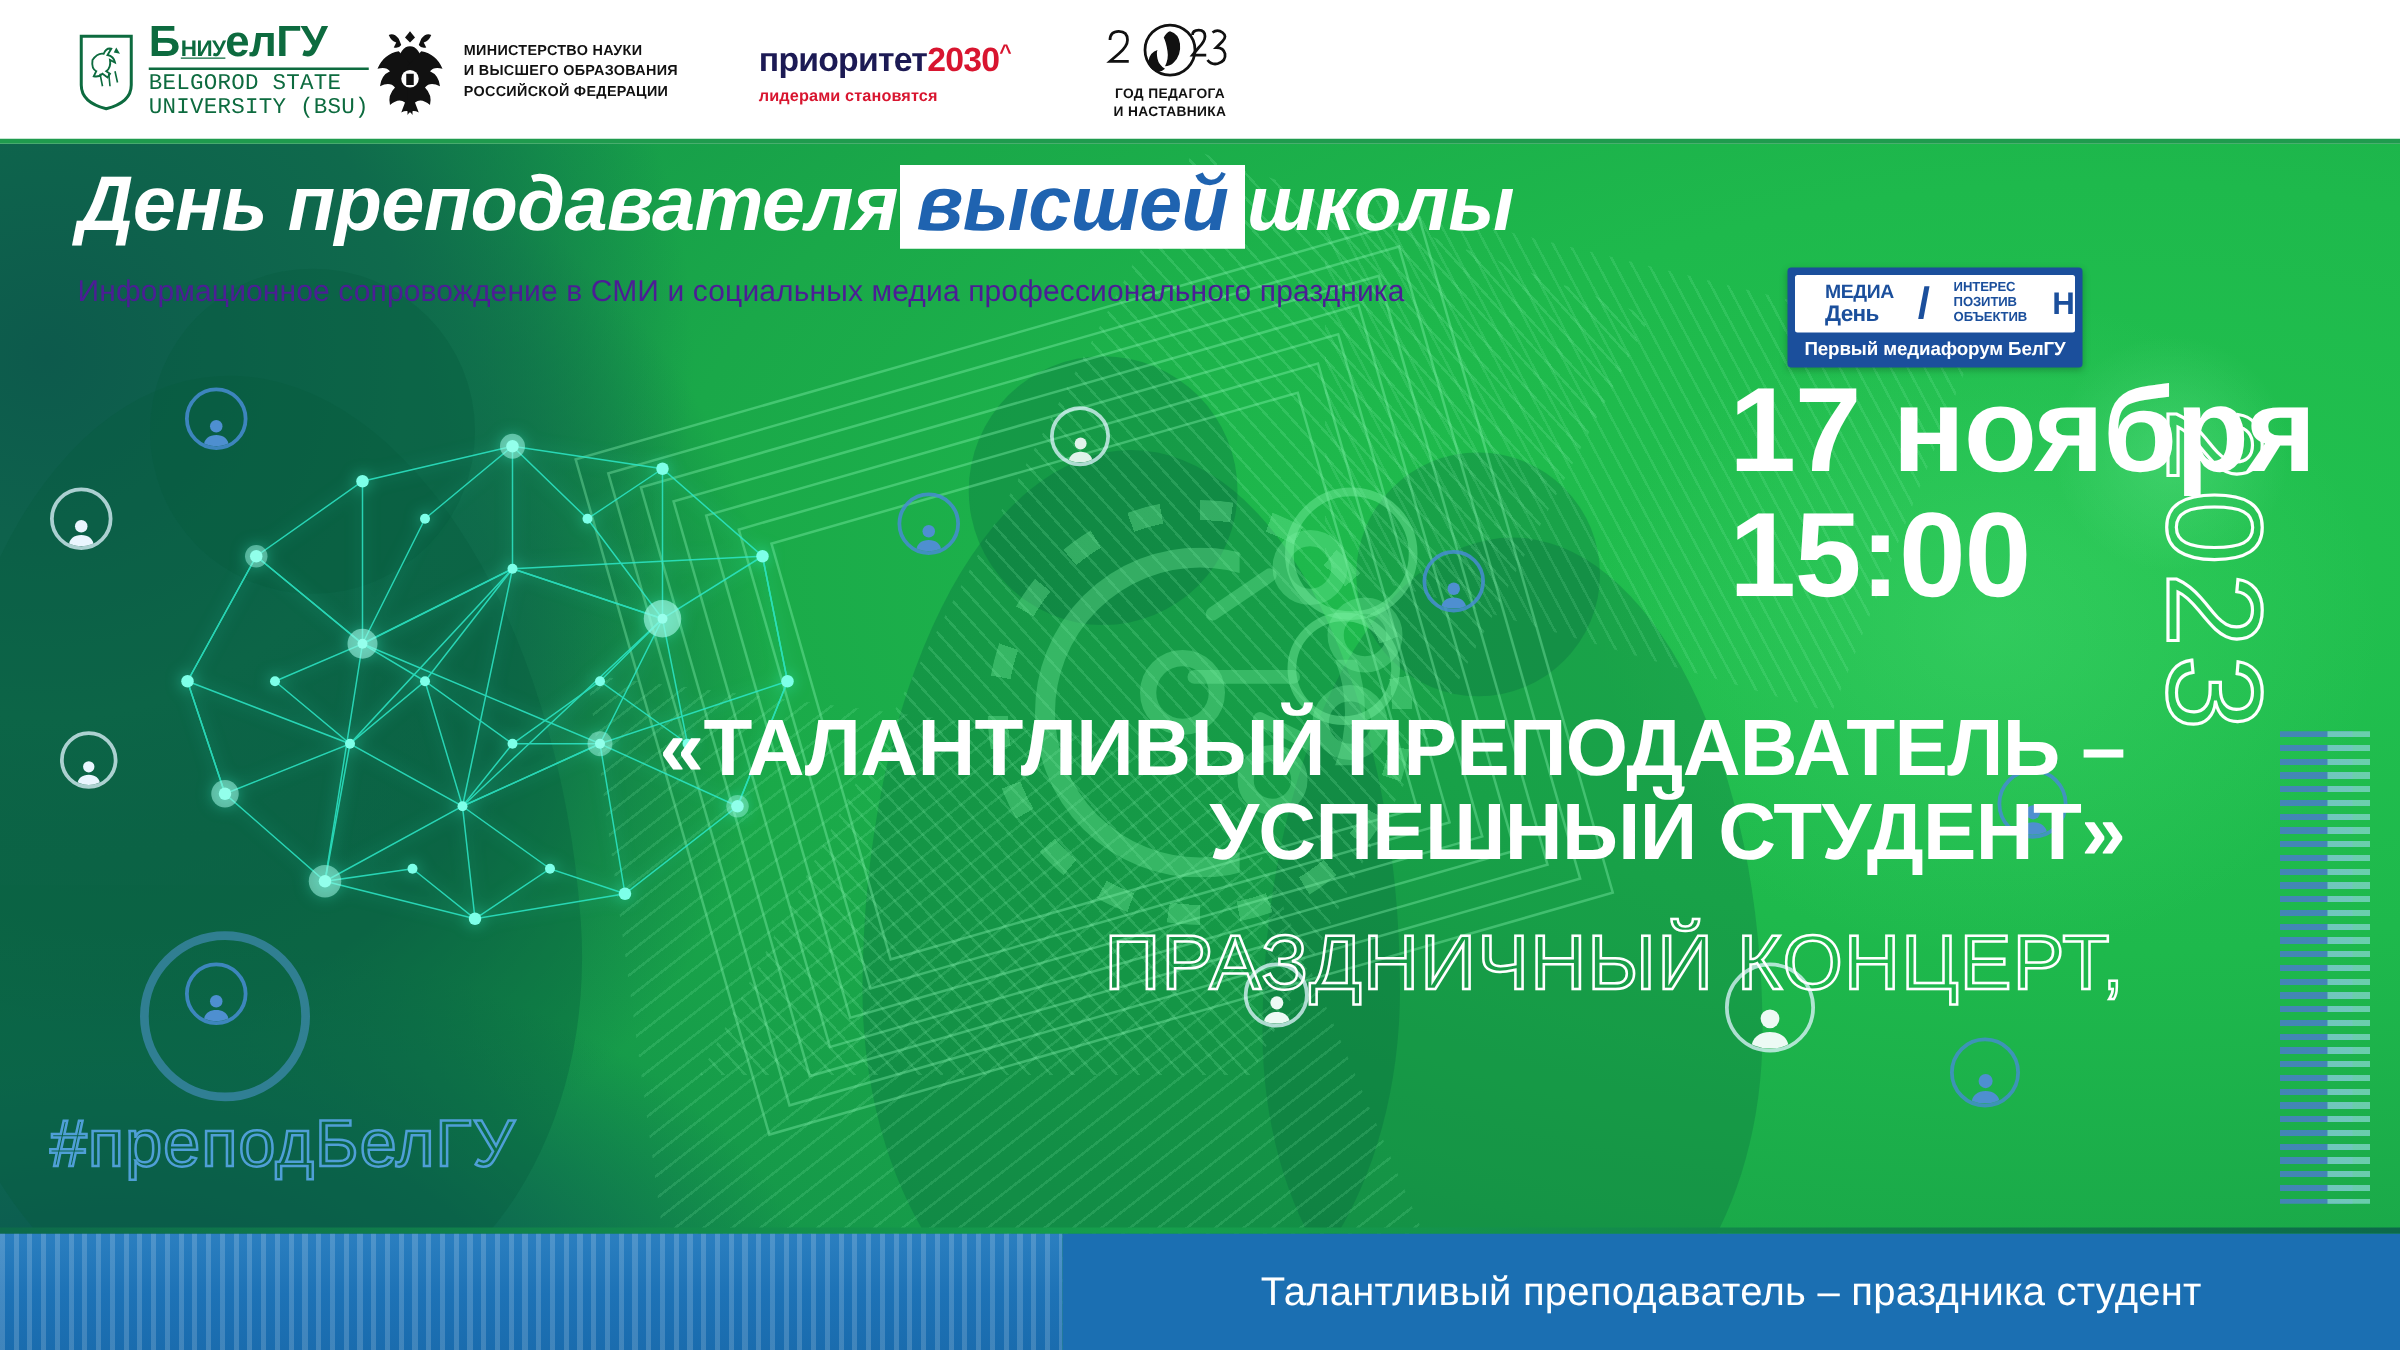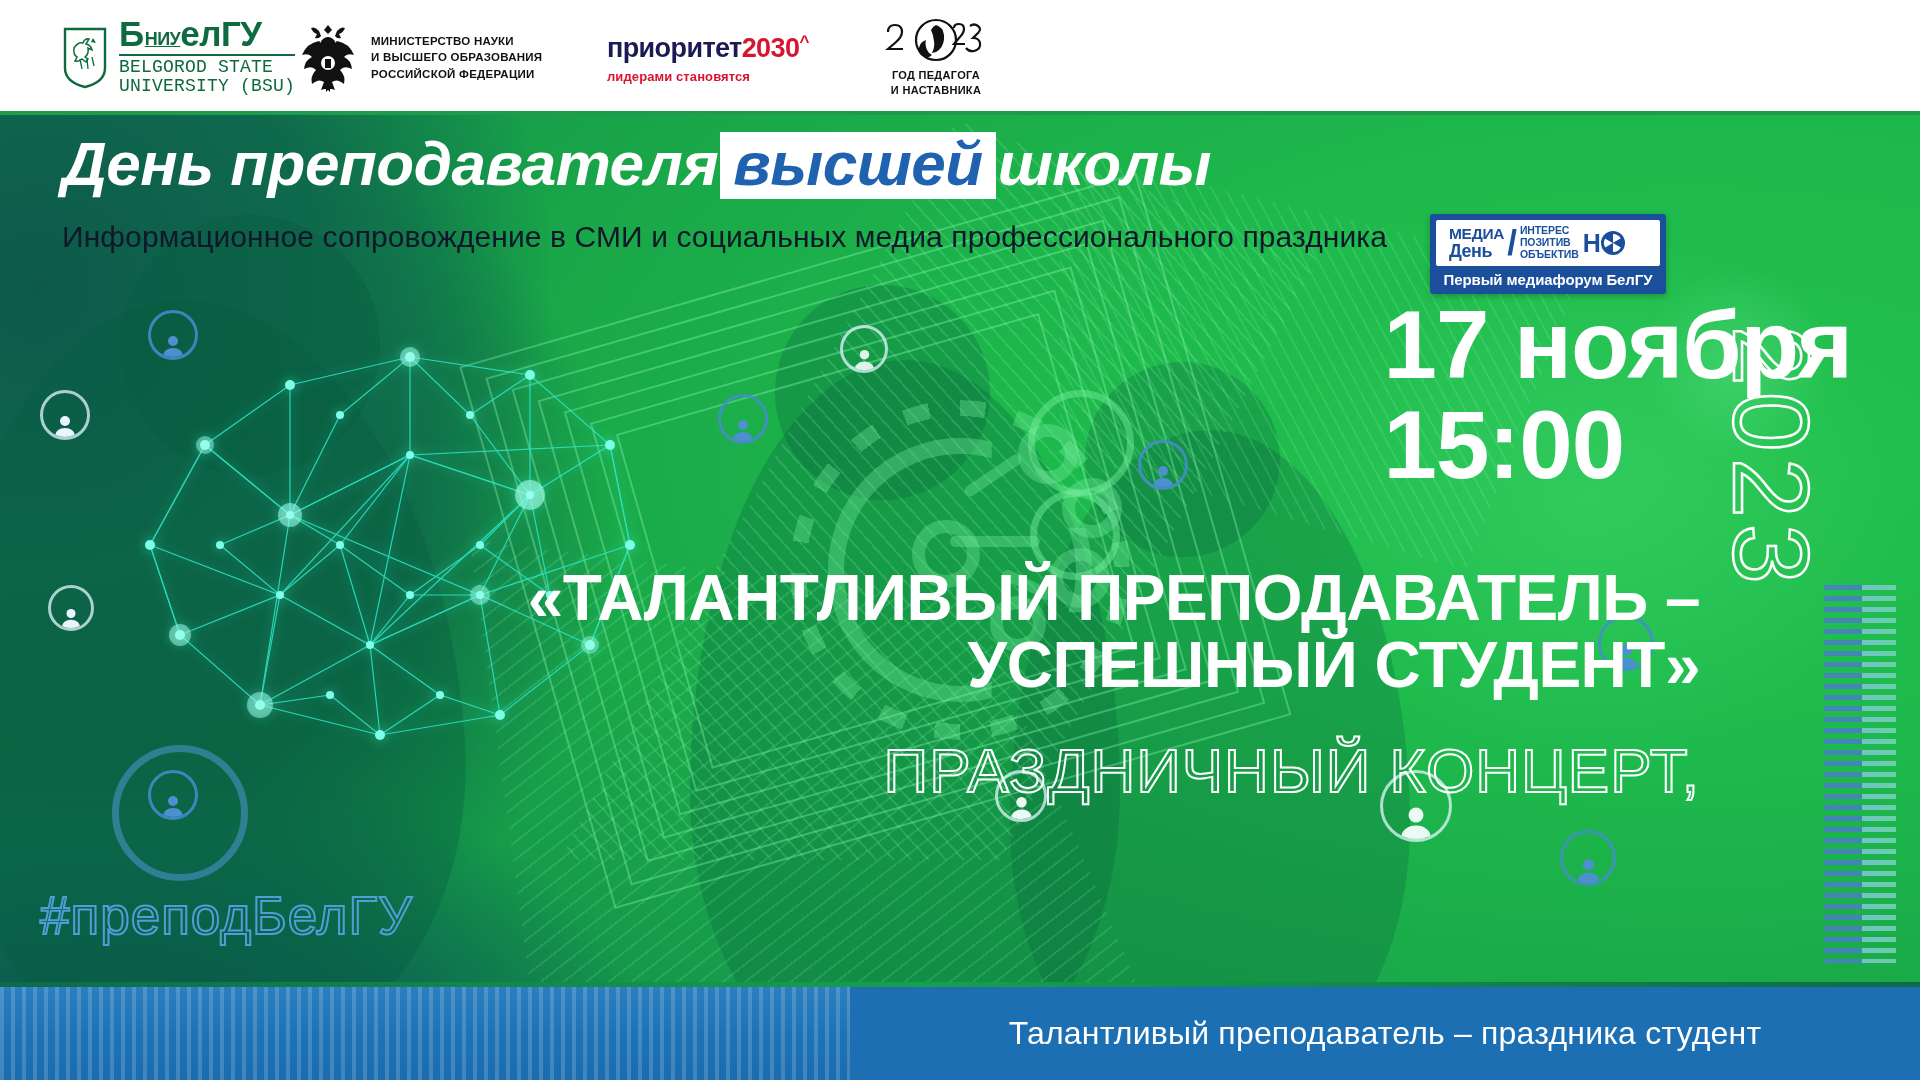--- a/index.html
+++ b/index.html
@@ -137,30 +137,30 @@
   .headline{
     position:absolute;left:62px;top:128px;z-index:7;
     font-size:62px;font-weight:bold;color:#fff;white-space:nowrap;letter-spacing:-.5px;font-style:italic;
   }
   .hl-hi{
     background:#fff;color:#1f63b0;padding:3px 13px 7px;display:inline-block;
     line-height:.92;margin:0 2px;
   }
   .subhead{
     position:absolute;left:62px;top:220px;z-index:7;
-    font-size:30px;color:#0f172a;white-space:nowrap;letter-spacing:.1px;
+    font-size:24px;color:#4c1d95;white-space:nowrap;letter-spacing:.1px;
   }
 
   
   .mediaforum{
     position:absolute;left:1430px;top:214px;z-index:8;
     width:224px;background:#1b4f9c;border-radius:3px;padding:6px 6px 4px;
     box-shadow:0 2px 6px rgba(0,0,0,.25);
   }
-  .mf-top{background:#fff;border-radius:2px;padding:5px 13px;display:flex;align-items:center;gap:2px;}
+  .mf-top{background:#fff;border-radius:2px;padding:5px 24px;display:flex;align-items:center;gap:18px;}
   .mf-left{line-height:1;}
   .mf-media{color:#1b4f9c;font-size:15.5px;font-weight:bold;letter-spacing:-.3px;}
   .mf-belgu{color:#1b4f9c;font-size:18px;font-weight:bold;letter-spacing:-.5px;margin-top:1px;}
   .mf-slash{color:#1b4f9c;font-size:35px;font-weight:bold;line-height:.78;margin:0 1px;}
   .mf-mid{line-height:1.14;}
   .mf-mid div{color:#1b4f9c;font-size:10.5px;font-weight:bold;letter-spacing:-.1px;}
   .mf-nu{color:#1b4f9c;font-size:25px;font-weight:bold;line-height:.8;margin-left:2px;}
   .mf-ap{width:24px;height:24px;margin-left:-2px;}
   .mf-bottom{color:#fff;font-size:15px;font-weight:bold;text-align:center;padding:5px 0 2px;letter-spacing:-.1px;}
 

